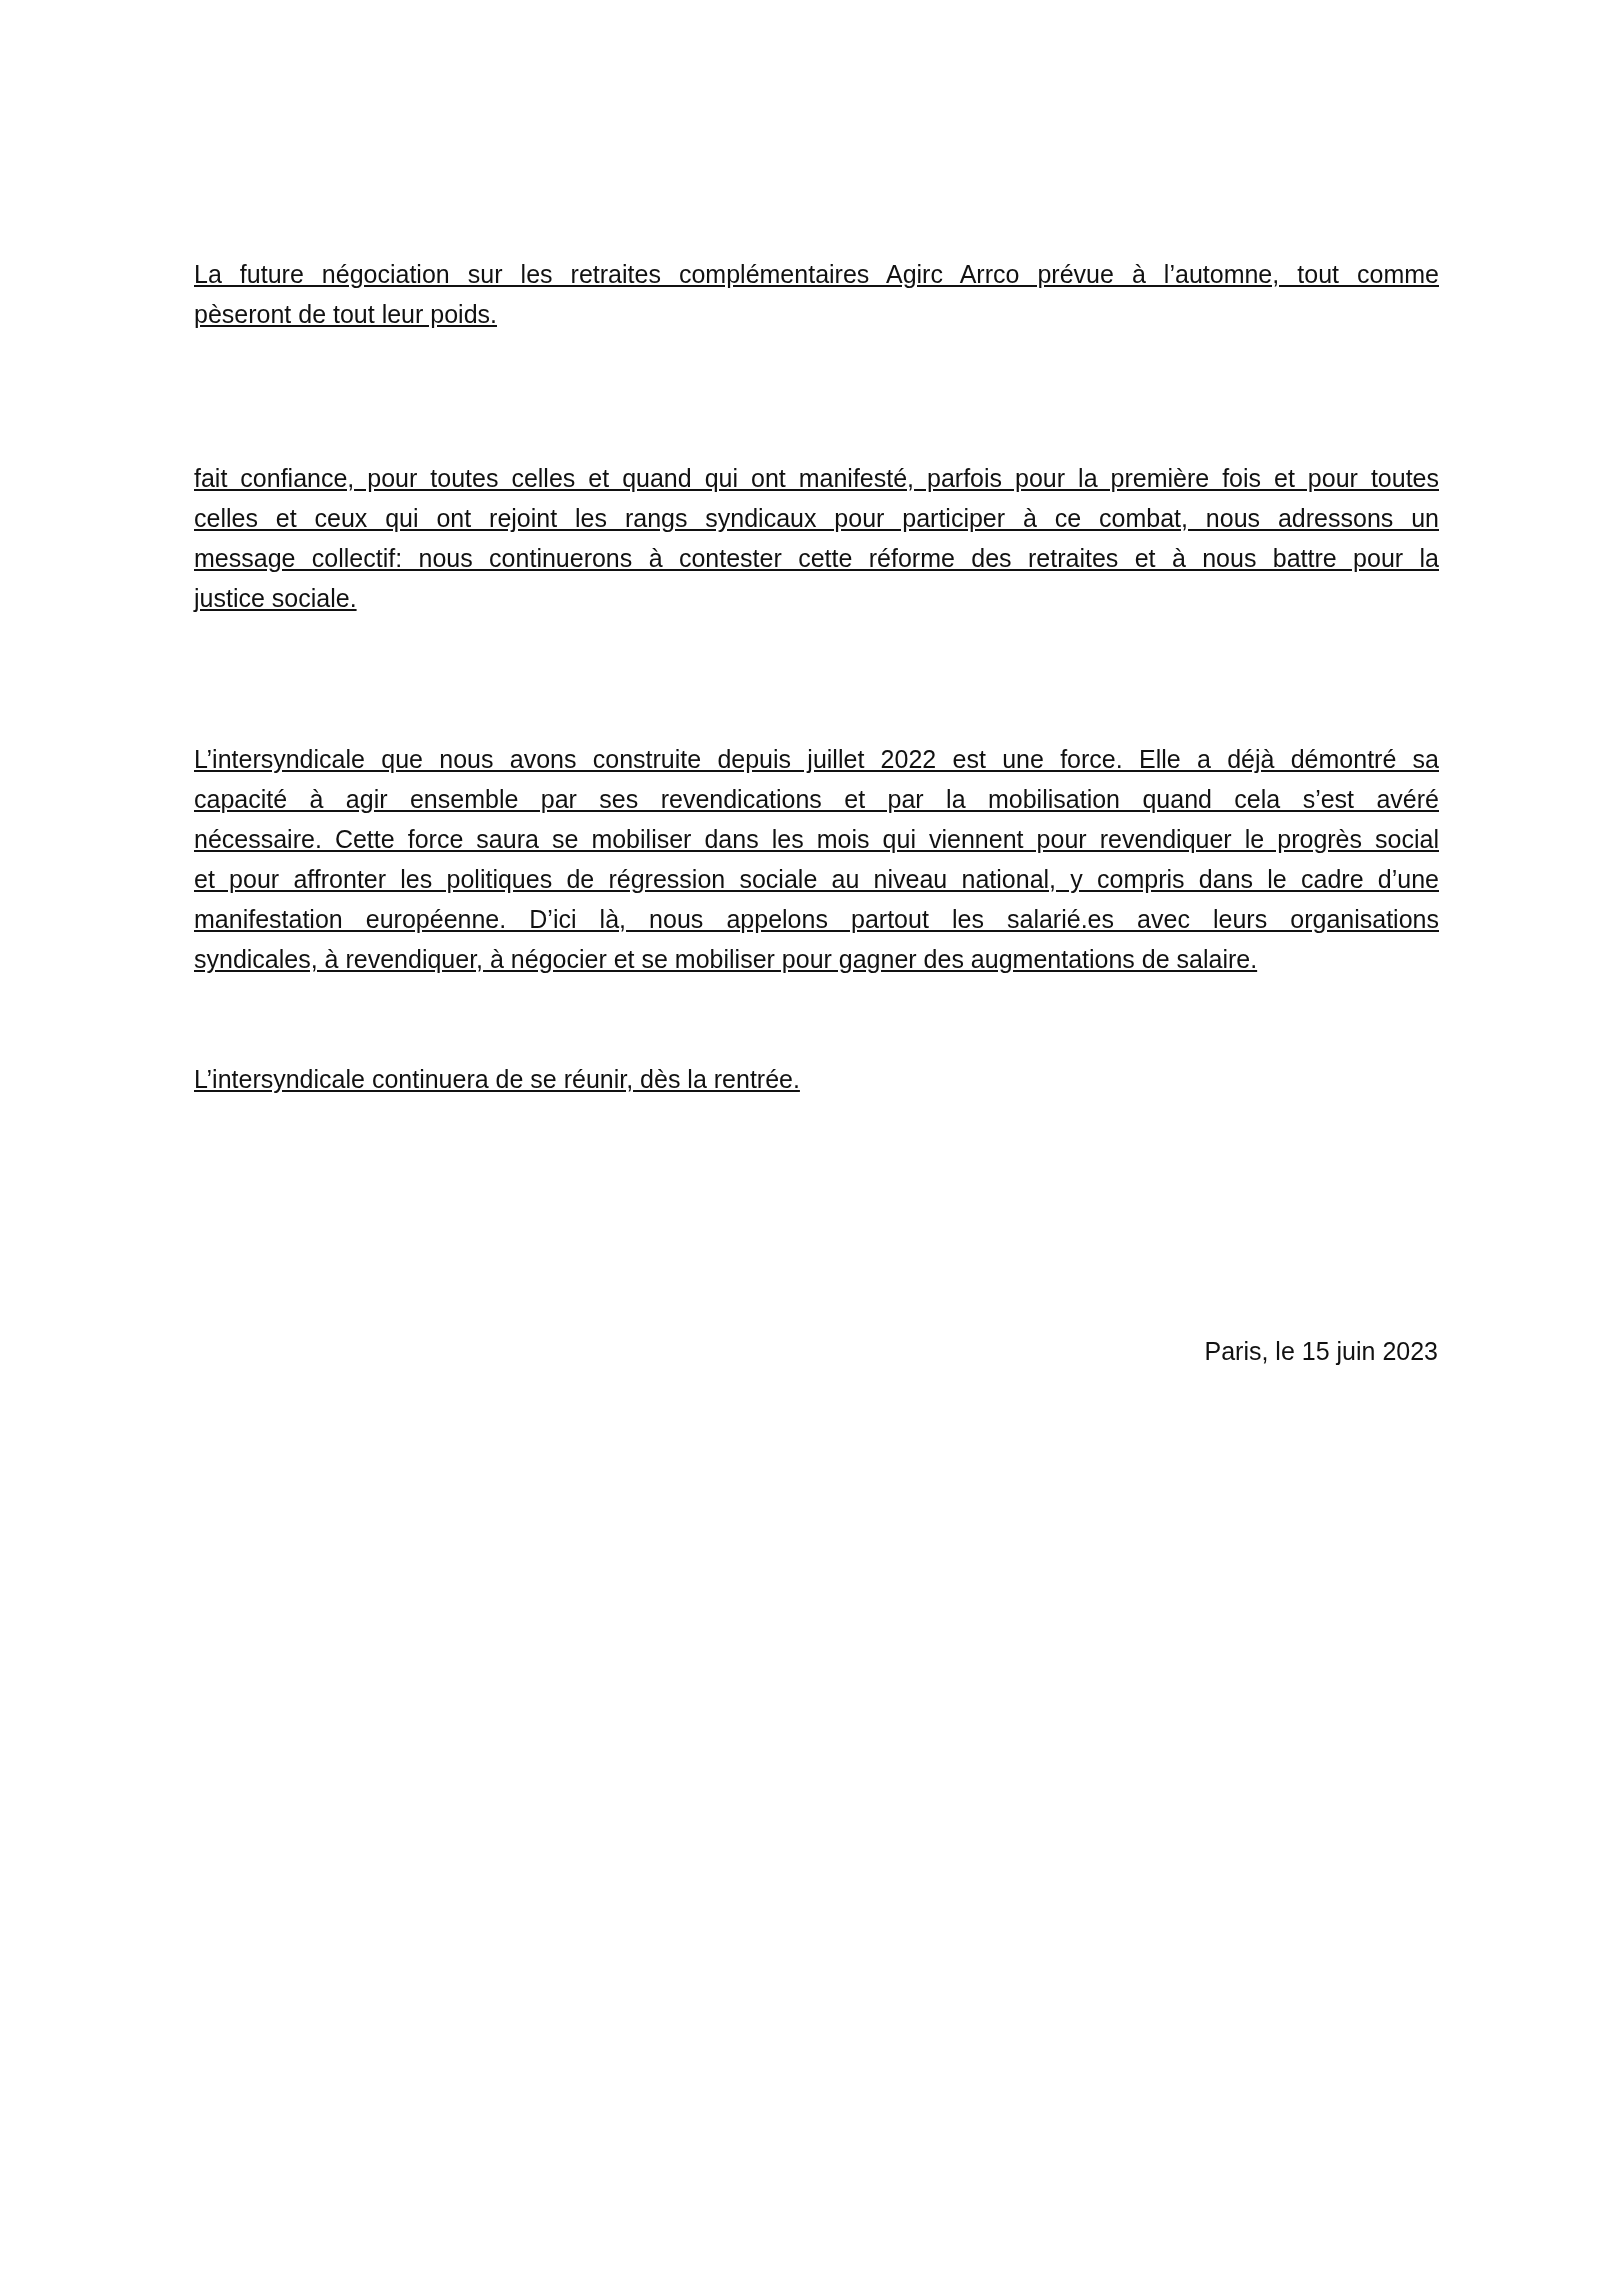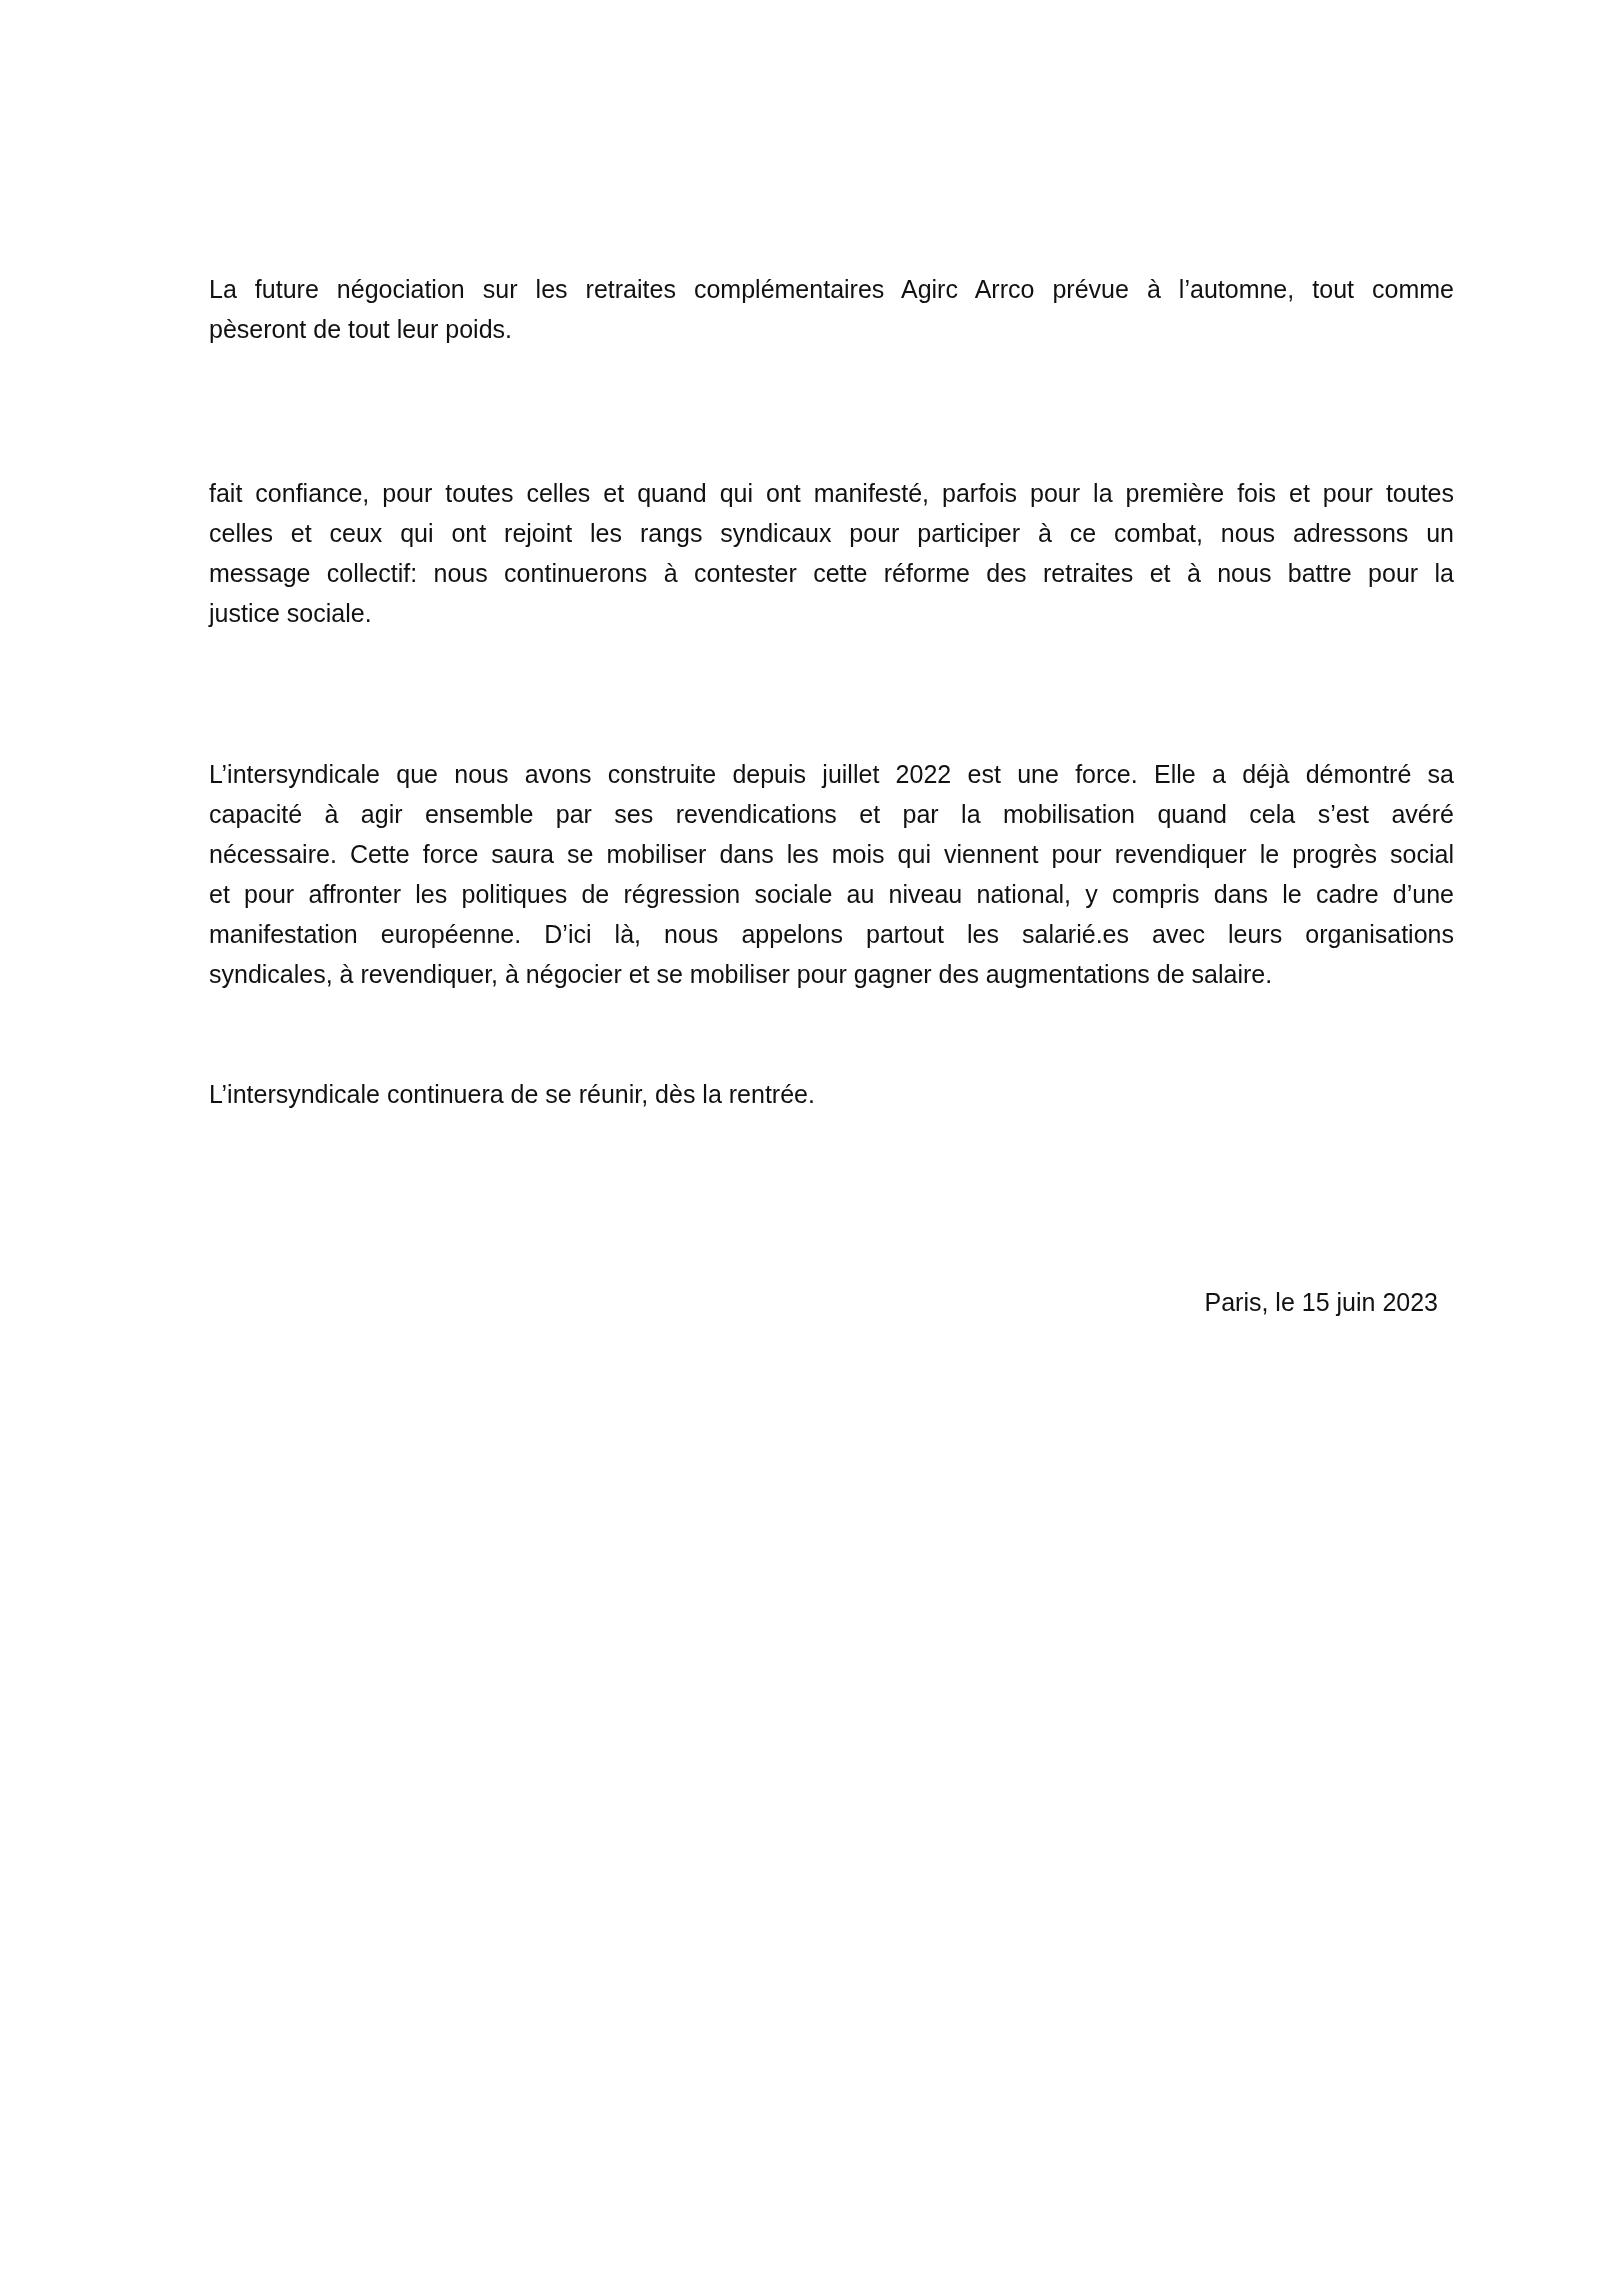--- a/index.html
+++ b/index.html
@@ -1,25 +1,25 @@
 <!DOCTYPE html>
 <html><head>
 <meta charset="utf-8">
 <style>
   html, body { margin:0; padding:0; background:#ffffff; }
   body { width:1621px; height:2293px; position:relative; overflow:hidden; }
   .page { position:absolute; left:193px; top:253px; width:1245px;
     font-family:"Liberation Sans", sans-serif; font-size:25px; line-height:40px;
     color:#111111; }
-  .para { margin:16px; text-align:justify; text-align-last:left; }
+  .para { margin:1px; text-align:justify; text-align-last:left;text-decoration:underline; }
   .p1 { position:absolute; top:0; left:0; width:1245px; }
   .p2 { position:absolute; top:204px; left:0; width:1245px; }
   .p3 { position:absolute; top:485px; left:0; width:1245px; }
   .p4 { position:absolute; top:805px; left:0; width:1245px; }
-  .date { position:absolute; top:1029px; right:0; text-align:right; white-space:nowrap; }
+  .date { position:absolute; top:1078px; right:0; text-align:right; white-space:nowrap; }
   .line { display:block; text-align:justify; text-align-last:justify; white-space:normal; }
   .line.last { text-align-last:left; }
 </style>
 </head>
 <body>
 
 <div class="page">
   <div class="para p1">
     <span class="line">La future négociation sur les retraites complémentaires Agirc Arrco prévue à l’automne, tout comme</span>
     <span class="line last">pèseront de tout leur poids.</span>

